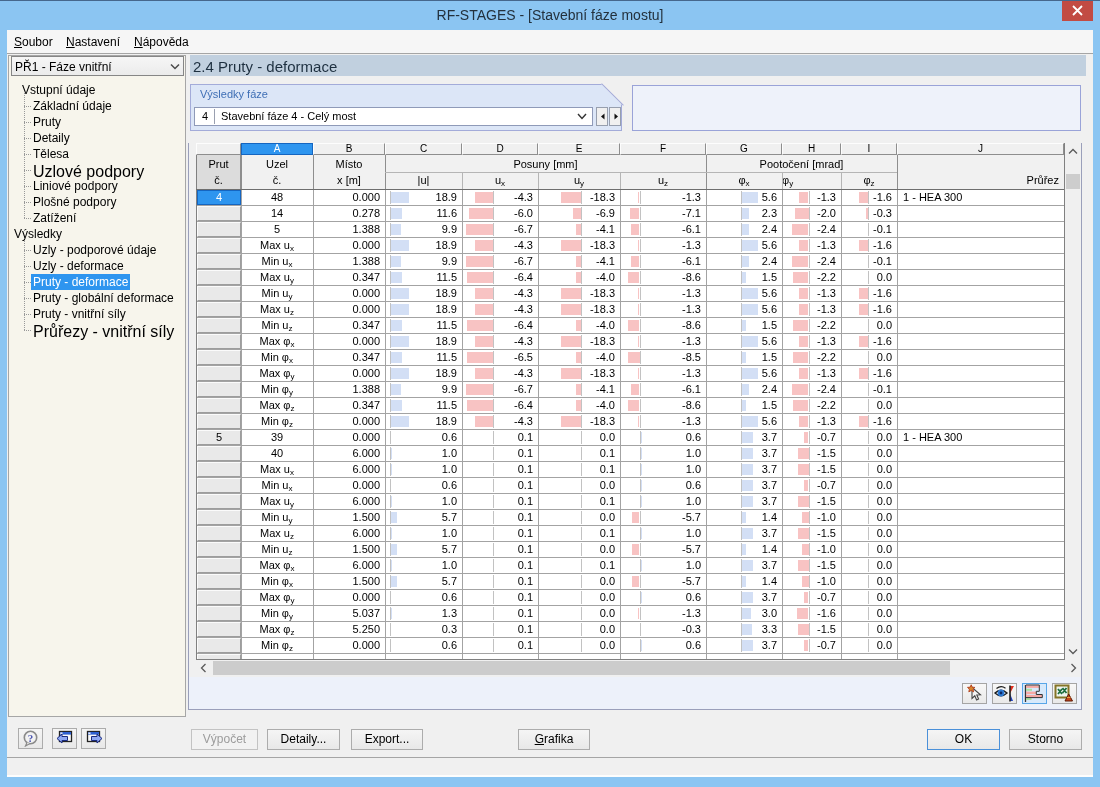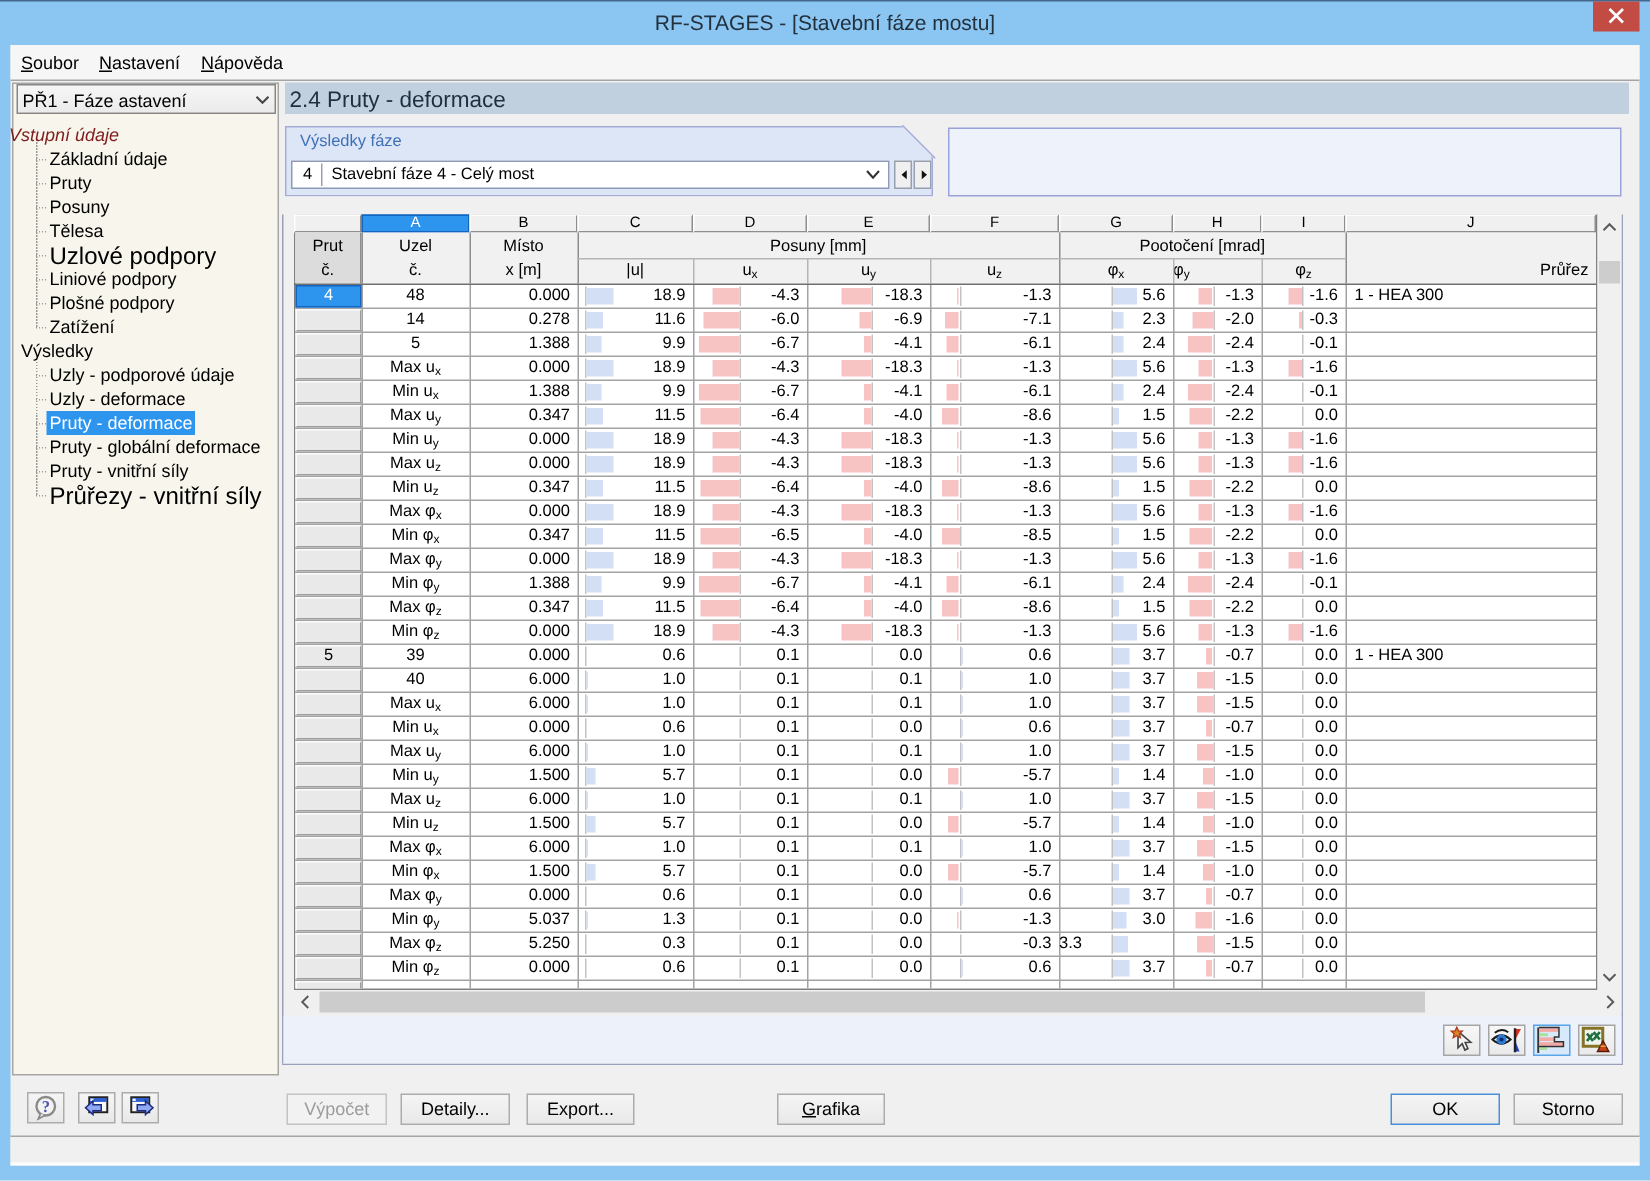--- a/index.html
+++ b/index.html
@@ -24,34 +24,34 @@
 <div style="left:7px;top:30px;width:1086px;height:747px;background:#f0f0f0;"></div>
 
 <div style="left:7px;top:30px;width:1086px;height:24px;background:#f6f6f6;border-bottom:1px solid #a5a5a5;"></div>
 <div class="t" style="left:14px;top:35px;font-size:12px;color:#000;"><u>S</u>oubor</div>
 <div class="t" style="left:66px;top:35px;font-size:12px;color:#000;"><u>N</u>astavení</div>
 <div class="t" style="left:134px;top:35px;font-size:12px;color:#000;"><u>N</u>ápověda</div>
 
 <div style="left:8px;top:55px;width:178px;height:662px;background:#f7f5ec;border:1px solid #a6a6a6;"></div>
 
 <div style="left:11px;top:56px;width:173px;height:20px;background:linear-gradient(#f6f6f6,#ebebeb);border:1px solid #868686;"></div>
-<div class="t" style="left:15px;top:60px;font-size:12px;color:#000;">PŘ1 - Fáze astavení</div>
+<div class="t" style="left:15px;top:60px;font-size:12px;color:#000;">PŘ1 - Fáze vnitřní</div>
 <svg style="position:absolute;left:170px;top:63px;" width="11" height="8">
     <path d="M1 1.5 L5 5.5 L9 1.5" stroke="#4a4a4a" stroke-width="1.5" fill="none"></path>
   </svg>
 
 <div style="left:24px;top:93px;width:1px;height:125px;background-image:repeating-linear-gradient(#999 0 1px,transparent 1px 2px);"></div>
 <div style="left:24px;top:237px;width:1px;height:93px;background-image:repeating-linear-gradient(#999 0 1px,transparent 1px 2px);"></div>
-<div class="t" style="left:6px;top:82px;font-size:12px;color:#7f1d1d;padding:1px 0;font-style:italic;">Vstupní údaje</div>
+<div class="t" style="left:22px;top:82px;font-size:12px;color:#000000;padding:1px 0;">Vstupní údaje</div>
 <div style="left:24px;top:106px;width:8px;height:1px;background-image:repeating-linear-gradient(90deg,#999 0 1px,transparent 1px 2px);"></div>
 <div class="t" style="left:33px;top:98px;font-size:12px;color:#000;padding:1px 0;">Základní údaje</div>
 <div style="left:24px;top:122px;width:8px;height:1px;background-image:repeating-linear-gradient(90deg,#999 0 1px,transparent 1px 2px);"></div>
 <div class="t" style="left:33px;top:114px;font-size:12px;color:#000;padding:1px 0;">Pruty</div>
 <div style="left:24px;top:138px;width:8px;height:1px;background-image:repeating-linear-gradient(90deg,#999 0 1px,transparent 1px 2px);"></div>
-<div class="t" style="left:33px;top:130px;font-size:12px;color:#000;padding:1px 0;">Posuny</div>
+<div class="t" style="left:33px;top:130px;font-size:12px;color:#000;padding:1px 0;">Detaily</div>
 <div style="left:24px;top:154px;width:8px;height:1px;background-image:repeating-linear-gradient(90deg,#999 0 1px,transparent 1px 2px);"></div>
 <div class="t" style="left:33px;top:146px;font-size:12px;color:#000;padding:1px 0;">Tělesa</div>
 <div style="left:24px;top:170px;width:8px;height:1px;background-image:repeating-linear-gradient(90deg,#999 0 1px,transparent 1px 2px);"></div>
 <div class="t" style="left:33px;top:162px;font-size:16px;color:#000;padding:1px 0;">Uzlové podpory</div>
 <div style="left:24px;top:186px;width:8px;height:1px;background-image:repeating-linear-gradient(90deg,#999 0 1px,transparent 1px 2px);"></div>
 <div class="t" style="left:33px;top:178px;font-size:12px;color:#000;padding:1px 0;">Liniové podpory</div>
 <div style="left:24px;top:202px;width:8px;height:1px;background-image:repeating-linear-gradient(90deg,#999 0 1px,transparent 1px 2px);"></div>
 <div class="t" style="left:33px;top:194px;font-size:12px;color:#000;padding:1px 0;">Plošné podpory</div>
 <div style="left:24px;top:218px;width:8px;height:1px;background-image:repeating-linear-gradient(90deg,#999 0 1px,transparent 1px 2px);"></div>
 <div class="t" style="left:33px;top:210px;font-size:12px;color:#000;padding:1px 0;">Zatížení</div>
@@ -789,21 +789,21 @@
 <div style="left:390.0px;top:623px;width:1px;height:13px;background:#c2c2c2;"></div>
 <div class="t" style="left:385px;top:622px;width:72px;text-align:right;font-size:11px;line-height:15px;height:15px;">0.3</div>
 <div style="left:492.7px;top:623px;width:1px;height:13px;background:#c2c2c2;"></div>
 <div class="t" style="left:462px;top:622px;width:71px;text-align:right;font-size:11px;line-height:15px;height:15px;">0.1</div>
 <div style="left:580.7px;top:623px;width:1px;height:13px;background:#c2c2c2;"></div>
 <div class="t" style="left:538px;top:622px;width:77px;text-align:right;font-size:11px;line-height:15px;height:15px;">0.0</div>
 <div style="left:639.5px;top:623px;width:1px;height:13px;background:#c2c2c2;"></div>
 <div class="t" style="left:620px;top:622px;width:81px;text-align:right;font-size:11px;line-height:15px;height:15px;">-0.3</div>
 <div style="left:741.0px;top:623px;width:1px;height:13px;background:#c2c2c2;"></div>
 <div style="left:742.0px;top:624px;width:9.5px;height:11px;background:#d3dff5;"></div>
-<div class="t" style="left:706px;top:622px;width:71px;font-size:11px;line-height:15px;height:15px;">3.3</div>
+<div class="t" style="left:706px;top:622px;width:71px;text-align:right;font-size:11px;line-height:15px;height:15px;">3.3</div>
 <div style="left:808.5px;top:623px;width:1px;height:13px;background:#c2c2c2;"></div>
 <div style="left:798.0px;top:624px;width:10.5px;height:11px;background:#f8c3c3;"></div>
 <div class="t" style="left:782px;top:622px;width:54px;text-align:right;font-size:11px;line-height:15px;height:15px;">-1.5</div>
 <div style="left:868.0px;top:623px;width:1px;height:13px;background:#c2c2c2;"></div>
 <div class="t" style="left:841px;top:622px;width:51px;text-align:right;font-size:11px;line-height:15px;height:15px;">0.0</div>
 <div style="left:197px;top:653px;width:867px;height:1px;background:#a3a3a3;"></div>
 <div style="left:197px;top:638px;width:44px;height:15px;background:#e9e9e9;border-top:1px solid #fbfbfb;border-left:1px solid #fbfbfb;border-right:1px solid #9d9d9d;border-bottom:1px solid #9d9d9d;color:#000;font-size:11px;line-height:13px;text-align:center;"></div>
 <div class="t" style="left:241px;top:638px;width:72px;text-align:center;font-size:11px;line-height:15px;height:15px;">Min φ<span class="sb">z</span></div>
 <div class="t" style="left:313px;top:638px;width:67px;text-align:right;font-size:11px;line-height:15px;height:15px;">0.000</div>
 <div style="left:390.0px;top:639px;width:1px;height:13px;background:#c2c2c2;"></div>

